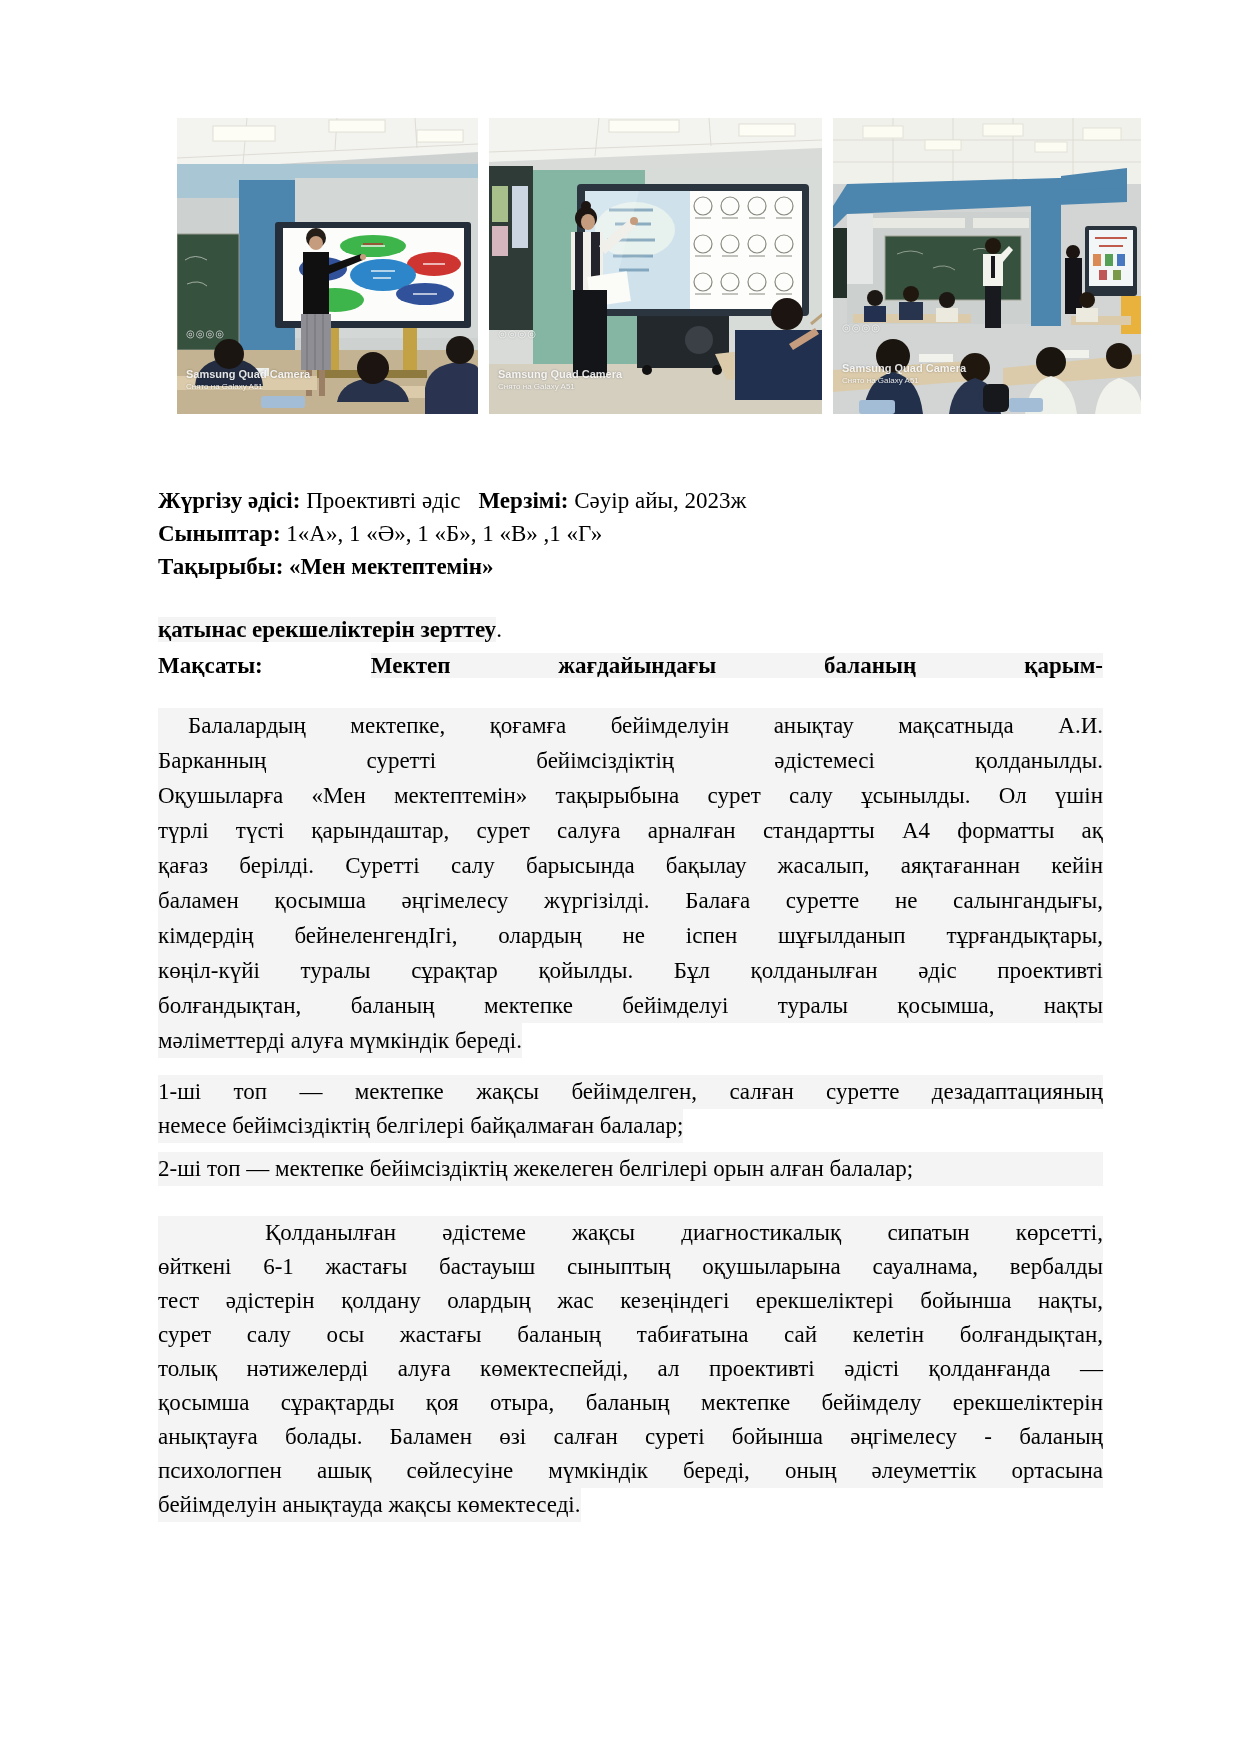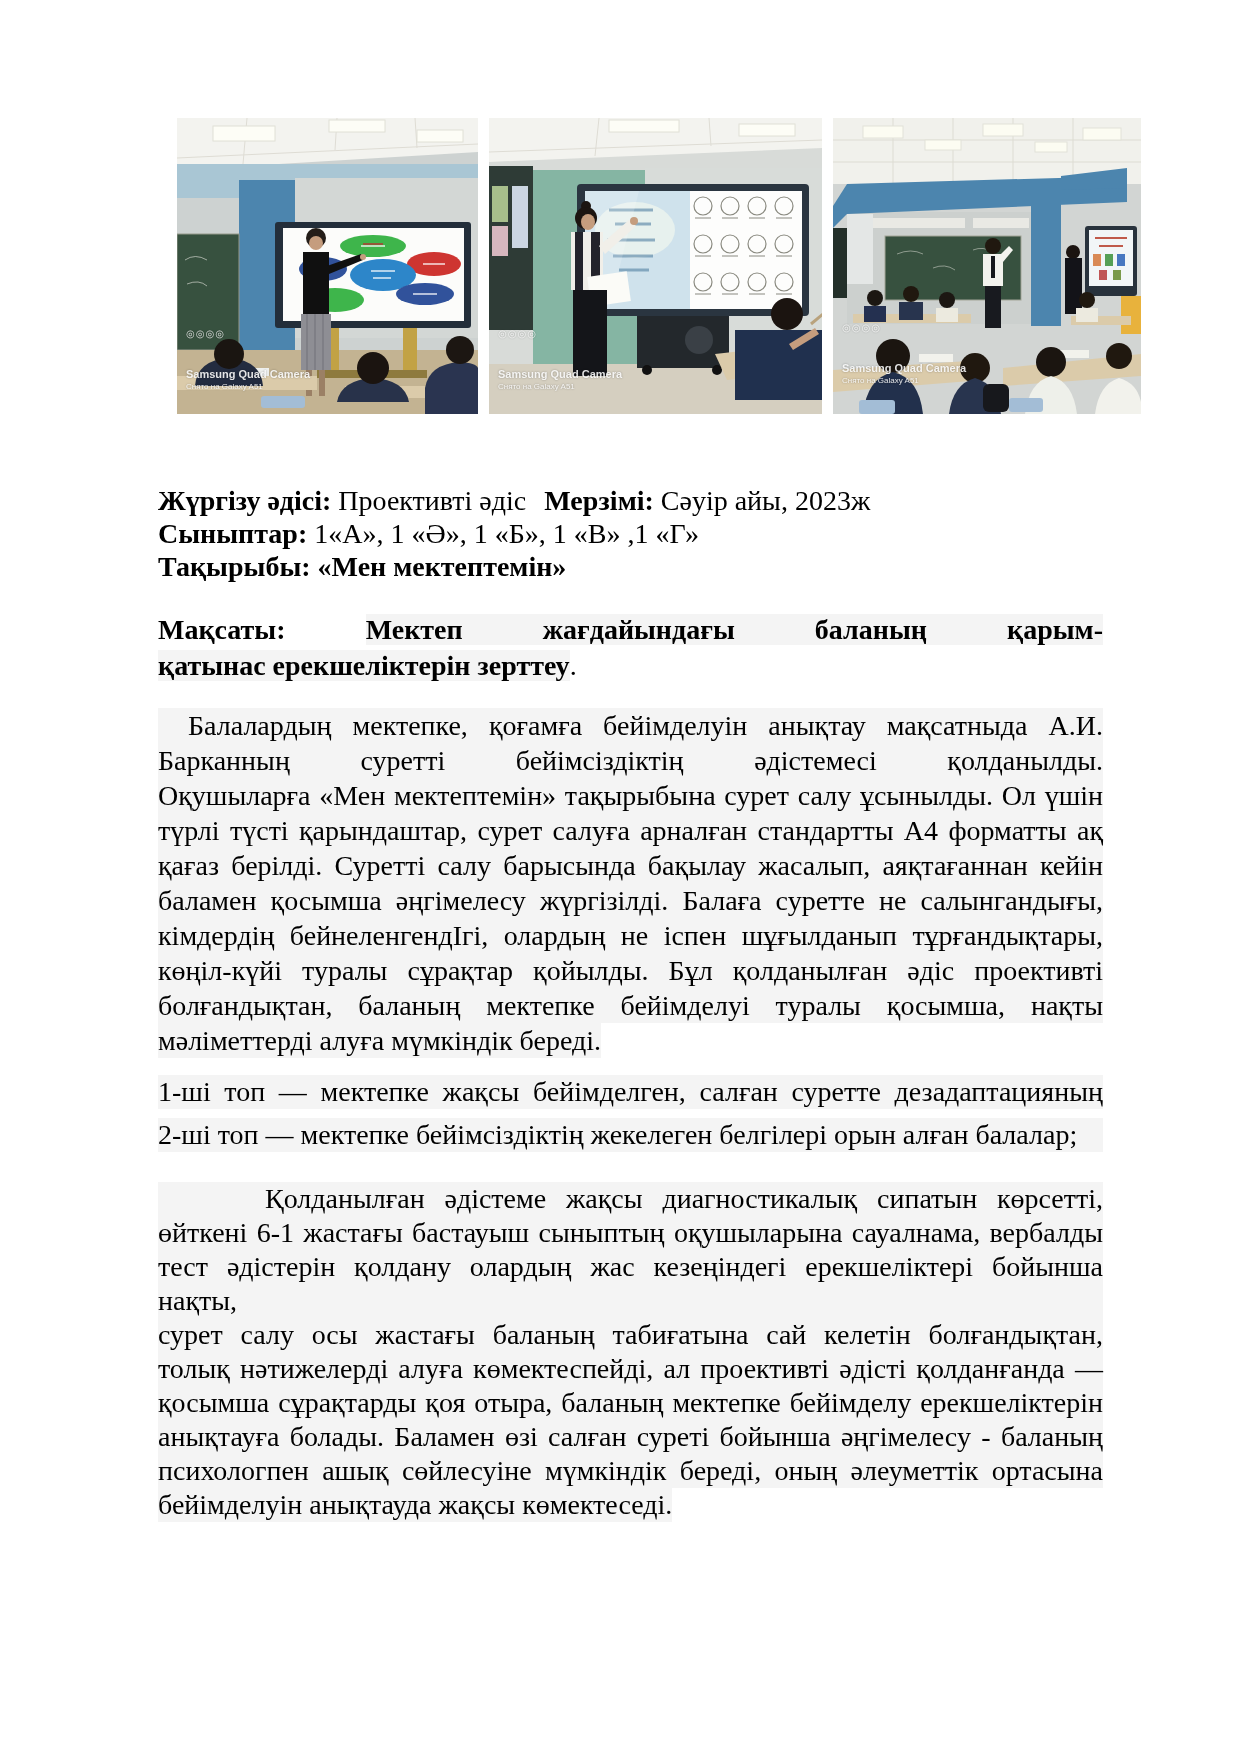--- a/index.html
+++ b/index.html
@@ -9,21 +9,21 @@
   .photos{position:absolute;left:177px;top:118px;display:flex;gap:11px;}
   .photo{position:relative;margin:0;padding:0;height:296px;overflow:hidden;background:#cfd3d2;}
   .photo svg{display:block;}
   .wm{position:absolute;left:9px;bottom:22px;color:rgba(255,255,255,.88);
       font-family:"Liberation Sans",sans-serif;line-height:1.25;
       text-shadow:0 0 2px rgba(0,0,0,.35);}
   .wm-lens{font-size:10px;letter-spacing:1px;opacity:.9;}
   .wm-t{font-size:11px;font-weight:bold;margin-top:28px;}
   .wm-s{font-size:8px;}
   
-  .textcol{position:absolute;left:158px;top:484px;width:945px;font-size:28px;}
+  .textcol{position:absolute;left:158px;top:484px;width:945px;font-size:23px;}
   .ln{white-space:normal;}
   .b{font-weight:bold;}
   .r{font-weight:normal;}
   .jl{text-align:justify;text-align-last:justify;}
   .hl{background:#f4f4f4;}
   .hlb{background:#f4f4f4;}
   .fit{background:#f4f4f4;width:-moz-fit-content;width:fit-content;}
   .header{line-height:33px;}
   .gap2{margin-left:18px;}
   .goal{margin-top:29px;line-height:36px;font-weight:bold;}
@@ -253,44 +253,45 @@
         <span class="r">Сәуір айы, 2023ж</span>
       </div>
       <div class="ln b">
         <span>Сыныптар:</span>
         <span class="r">1«А», 1 «Ә», 1 «Б», 1 «В» ,1 «Г»</span>
       </div>
       <div class="ln b">Тақырыбы: «Мен мектептемін»</div>
     </div>
 
     <div class="goal">
+      <div class="ln"><span class="hl">қатынас ерекшеліктерін зерттеу</span><span class="r">.</span></div>
       <div class="ln jl">
         <span>Мақсаты:</span>
         <span class="hl">Мектеп жағдайындағы баланың қарым-</span>
       </div>
-      <div class="ln"><span class="hl">қатынас ерекшеліктерін зерттеу</span><span class="r">.</span></div>
     </div>
 
     <div class="para1">
       <div class="hlb">
         <div class="ln jl ind1">Балалардың мектепке, қоғамға бейімделуін анықтау мақсатныда А.И.</div>
         <div class="ln jl">Барканның суретті бейімсіздіктің әдістемесі қолданылды.</div>
         <div class="ln jl">Оқушыларға «Мен мектептемін» тақырыбына сурет салу ұсынылды. Ол үшін</div>
         <div class="ln jl">түрлі түсті қарындаштар, сурет салуға арналған стандартты А4 форматты ақ</div>
         <div class="ln jl">қағаз берілді. Суретті салу барысында бақылау жасалып, аяқтағаннан кейін</div>
         <div class="ln jl">баламен қосымша әңгімелесу жүргізілді. Балаға суретте не салынгандығы,</div>
         <div class="ln jl">кімдердің бейнеленгендІгі, олардың не іспен шұғылданып тұрғандықтары,</div>
         <div class="ln jl">көңіл-күйі туралы сұрақтар қойылды. Бұл қолданылған әдіс проективті</div>
         <div class="ln jl">болғандықтан, баланың мектепке бейімделуі туралы қосымша, нақты</div>
       </div>
       <div class="ln fit">мәліметтерді алуға мүмкіндік береді.</div>
     </div>
 
     <div class="g1">
       <div class="ln jl hlb">1-ші топ — мектепке жақсы бейімделген, салған суретте дезадаптацияның</div>
+      <div class="ln fit">немесе бейімсіздіктің белгілері байқалмаған балалар;</div>
     </div>
 
     <div class="g2">
       <div class="ln hlb">2-ші топ — мектепке бейімсіздіктің жекелеген белгілері орын алған балалар;</div>
     </div>
 
 
     <div class="para2">
       <div class="hlb">
         <div class="ln jl ind2">Қолданылған әдістеме жақсы диагностикалық сипатын көрсетті,</div>

